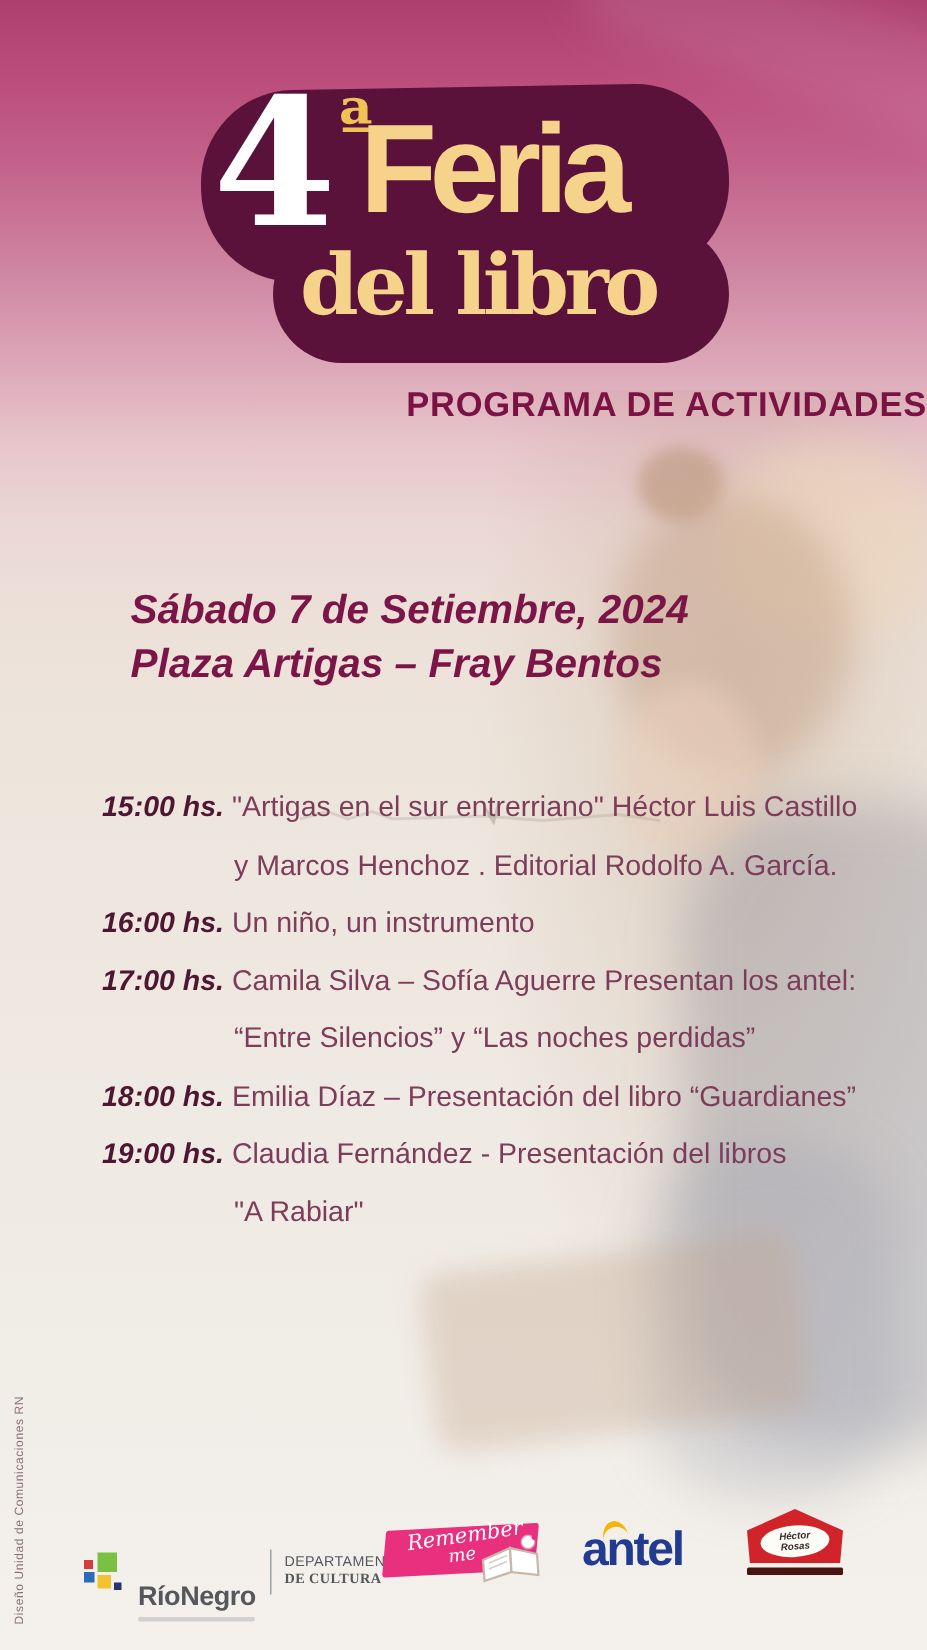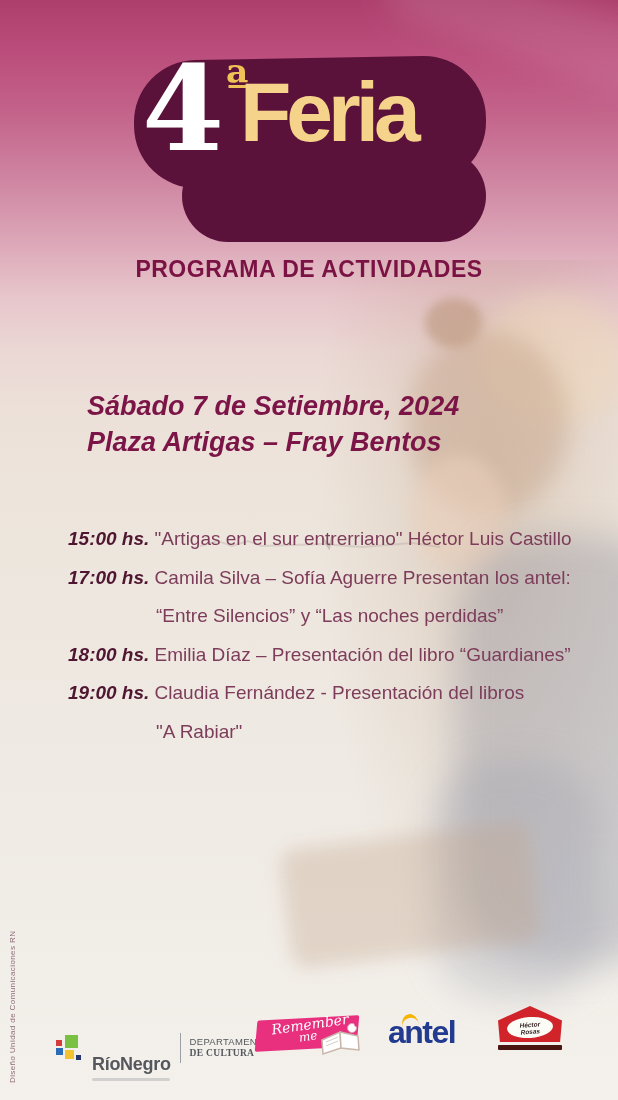--- a/index.html
+++ b/index.html
@@ -32,21 +32,21 @@
   .blob2{left:182px;top:150px;width:304px;height:92px;border-radius:46px;}
   .t-num{position:absolute;left:142px;top:50px;font-family:"DejaVu Serif",serif;font-weight:bold;
     font-size:118px;line-height:1;color:#ffffff;}
   .t-ord{position:absolute;left:226px;top:60px;font-family:"DejaVu Serif",serif;font-weight:bold;
     font-size:46px;line-height:1;color:#eec257;}
   .t-feria{position:absolute;left:240px;top:70px;font-family:Liberation Sans, sans-serif;font-weight:bold;
     font-size:84px;line-height:1;letter-spacing:-5px;color:#f5d38a;}
   .t-libro{position:absolute;left:200px;top:162px;font-family:"DejaVu Serif",serif;font-weight:bold;
     font-size:56px;line-height:1;letter-spacing:-3px;color:#f5d38a;white-space:nowrap;}
   
-  .programa{position:absolute;left:0;top:256px;width:618px;margin:0;text-align:center;
+  .programa{position:absolute;left:0;top:256px;width:618px;margin:0;text-align:right;
     font-size:23px;font-weight:bold;letter-spacing:.5px;color:#7a1244;}
   .event{position:absolute;left:68px;top:388px;font-size:27px;font-weight:bold;font-style:italic;
     color:#7c1547;line-height:36px;margin-left:19px;}
   .event p{margin:0;}
   
   .watermark{position:absolute;left:195px;top:536px;width:260px;opacity:.5;}
   .wm-text{font-size:12.5px;color:#9b8d86;letter-spacing:1px;text-align:center;display:block;margin-top:2px;}
   
   .schedule{position:absolute;left:68px;top:520px;width:525px;}
   .s-line{margin:0;line-height:38.5px;font-size:19px;color:#7d3c5a;}
@@ -105,37 +105,40 @@
     <div class="ph ph-body"></div>
     <div class="ph ph-arm"></div>
     <div class="ph ph-books"></div>
   </div>
 
   <div class="blob blob1"></div>
   <div class="blob blob2"></div>
   <span class="t-num">4</span>
   <span class="t-ord">ª</span>
   <span class="t-feria">Feria</span>
+  <span class="t-libro">del libro</span>
 
   <h2 class="programa">PROGRAMA DE ACTIVIDADES</h2>
 
   <div class="event">
     <p>Sábado 7 de Setiembre, 2024</p>
     <p>Plaza Artigas – Fray Bentos</p>
   </div>
 
   <div class="watermark">
     <svg width="250" height="16" viewBox="0 0 250 16">
       <path d="M5 10 l18 -5 l14 5 l16 -5 l14 5 l60 -2 l40 3 l50 -4 l28 4" fill="none" stroke="#a89a92" stroke-width="2" opacity=".6"></path>
       <path d="M128 2 l6 10 l4 -14" fill="none" stroke="#8a7d76" stroke-width="2" opacity=".7"></path>
     </svg>
   </div>
 
   <div class="schedule">
     <p class="s-line"><span class="s-time">15:00 hs.</span> <span class="s-text">"Artigas en el sur entrerriano" Héctor Luis Castillo</span></p>
+    <p class="s-line cont"><span class="s-text">y Marcos Henchoz . Editorial Rodolfo A. García.</span></p>
+    <p class="s-line"><span class="s-time">16:00 hs.</span> <span class="s-text">Un niño, un instrumento</span></p>
     <p class="s-line"><span class="s-time">17:00 hs.</span> <span class="s-text">Camila Silva – Sofía Aguerre Presentan los antel:</span></p>
     <p class="s-line cont"><span class="s-text">“Entre Silencios” y “Las noches perdidas”</span></p>
     <p class="s-line"><span class="s-time">18:00 hs.</span> <span class="s-text">Emilia Díaz – Presentación del libro “Guardianes”</span></p>
     <p class="s-line"><span class="s-time">19:00 hs.</span> <span class="s-text">Claudia Fernández - Presentación del libros</span></p>
     <p class="s-line cont"><span class="s-text">"A Rabiar"</span></p>
   </div>
 
   <div class="credit">Diseño Unidad de Comunicaciones RN</div>
 
   <div class="rn-logo">

